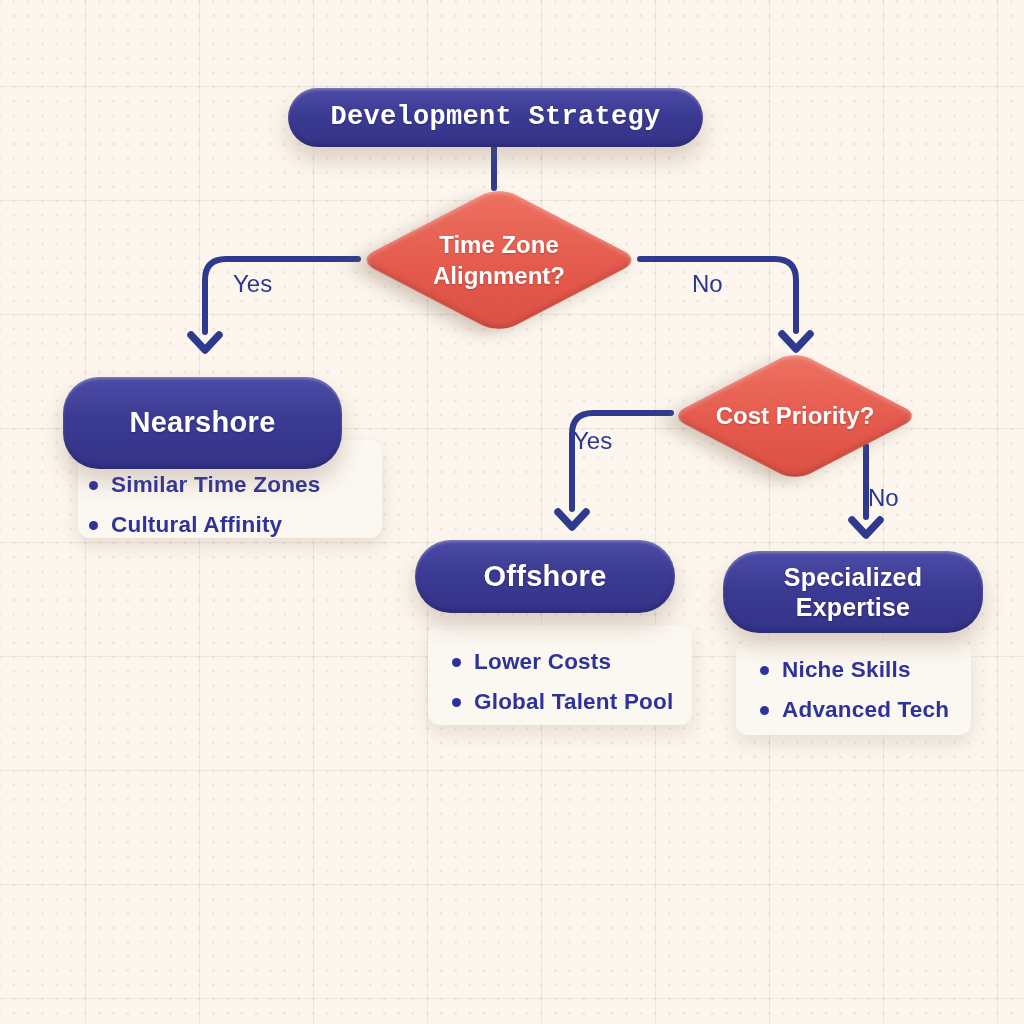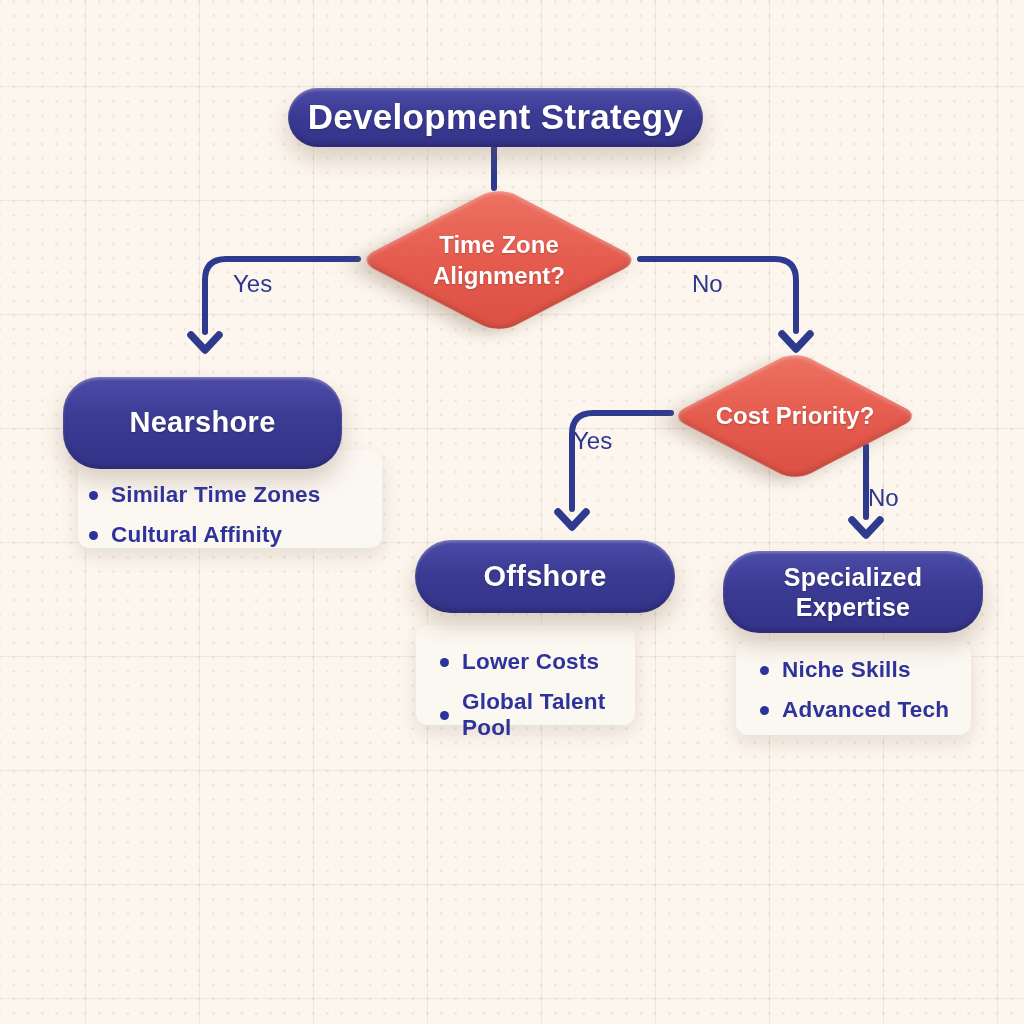--- a/index.html
+++ b/index.html
@@ -20,21 +20,21 @@
 
   .pill{
     position:absolute;display:flex;align-items:center;justify-content:center;
     text-align:center;color:#FFFFFF;font-weight:bold;
     background:linear-gradient(180deg,#4C4BA6 0%,#3C3B94 45%,#343389 100%);
     border-radius:36px;
     box-shadow:0 12px 22px rgba(130,100,80,0.28), inset 0 2px 3px rgba(255,255,255,0.28), inset 0 -3px 5px rgba(0,0,0,0.18);
     text-shadow:0 1px 2px rgba(0,0,0,0.25);
     line-height:1.22;
   }
-  .pill-title{font-size:35px;letter-spacing:.3px;}
+  .pill-title{font-size:27px;letter-spacing:.3px;font-family:Liberation Mono, monospace;}
   .pill-node{font-size:29px;letter-spacing:.3px;}
   .pill-node2{font-size:25px;letter-spacing:.2px;}
 
   .diamond-wrap{position:absolute;}
   .diamond{
     position:absolute;left:50%;top:50%;
     background:linear-gradient(135deg,#EE7363 0%,#E45A4D 55%,#DC5044 100%);
     filter:drop-shadow(0 16px 12px rgba(120,90,70,0.30));
     box-shadow:inset 3px 3px 7px rgba(255,255,255,0.30), inset -4px -4px 9px rgba(0,0,0,0.14);
   }
@@ -75,32 +75,32 @@
     <path class="chevron" d="M 558 512 L 572 527 L 586 512"></path>
     <path d="M 866 446 L 866 517"></path>
     <path class="chevron" d="M 852 520 L 866 535 L 880 520"></path>
   </svg>
 
   <div class="branch-label" style="left:233px;top:270px;">Yes</div>
   <div class="branch-label" style="left:692px;top:270px;">No</div>
   <div class="branch-label" style="left:573px;top:427px;">Yes</div>
   <div class="branch-label" style="left:868px;top:484px;">No</div>
 
-  <div class="card" style="left:78px;top:450px;width:304px;height:98px;padding-left:11px;">
+  <div class="card" style="left:78px;top:440px;width:304px;height:98px;padding-left:11px;">
     <div class="bullet-row" style="margin-top:16px;">
       <span class="bullet-dot"></span>
       <span class="bullet-text">Similar Time Zones</span>
     </div>
     <div class="bullet-row">
       <span class="bullet-dot"></span>
       <span class="bullet-text">Cultural Affinity</span>
     </div>
   </div>
 
-  <div class="card" style="left:416px;top:625px;width:219px;height:100px;">
+  <div class="card" style="left:428px;top:625px;width:264px;height:100px;">
     <div class="bullet-row" style="margin-top:8px;">
       <span class="bullet-dot"></span>
       <span class="bullet-text">Lower Costs</span>
     </div>
     <div class="bullet-row">
       <span class="bullet-dot"></span>
       <span class="bullet-text">Global Talent Pool</span>
     </div>
   </div>
 

